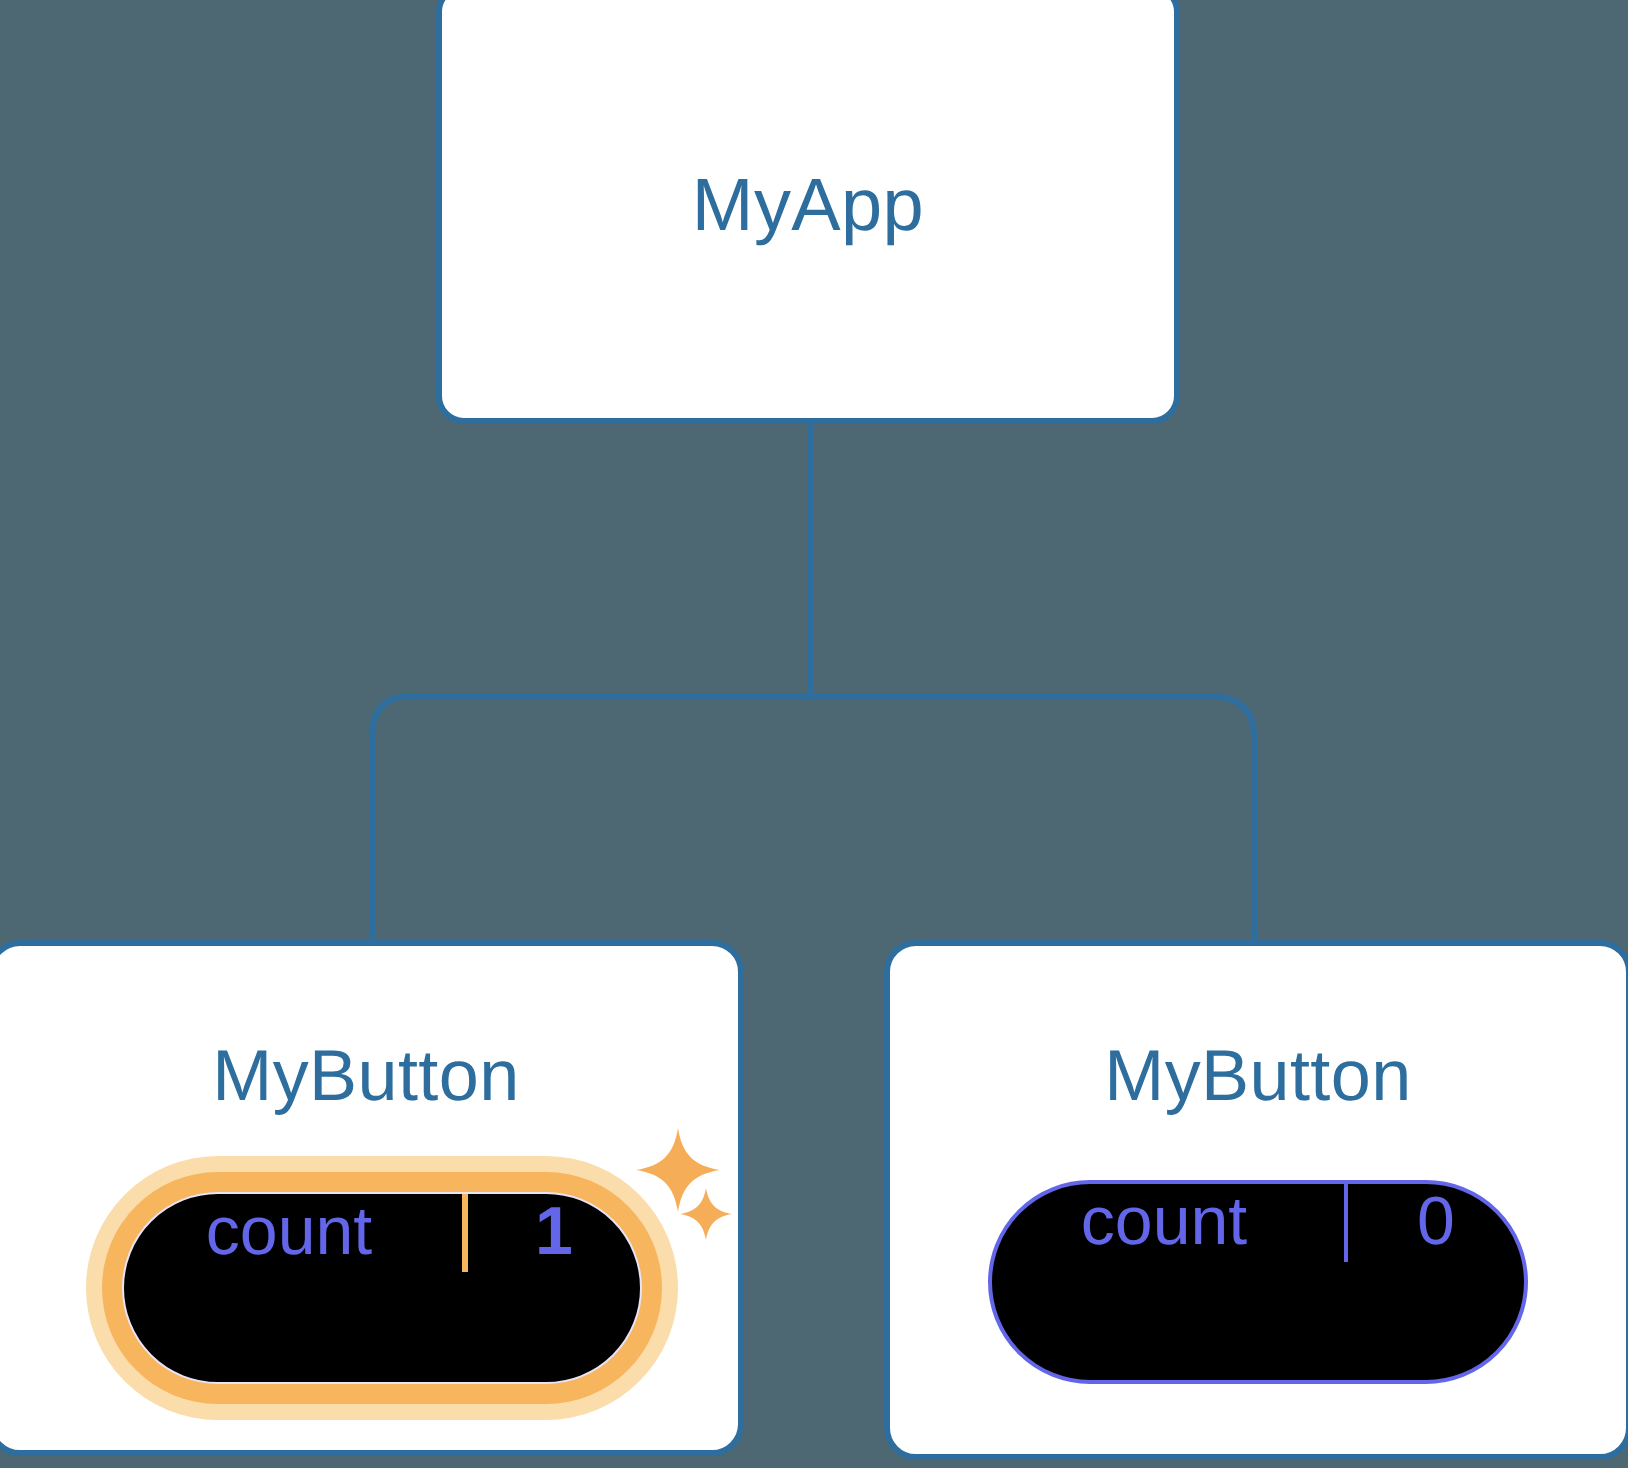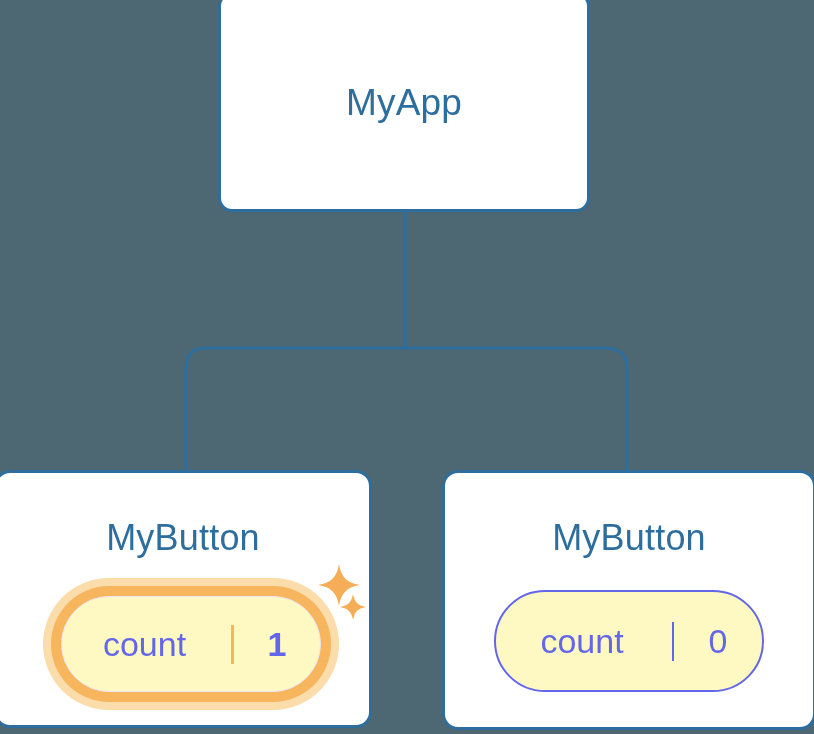--- a/index.html
+++ b/index.html
@@ -76,22 +76,22 @@
     font-size: 36px;
   }
 
   
   .pill-wrap {
     position: absolute;
   }
   .pill {
     position: relative;
     display: flex;
-    align-items: center;
-    background: #fef9c3;
+    align-items: flex-start;
+    background: #000000;
     box-sizing: border-box;
     border-radius: 999px;
     overflow: hidden;
   }
   .pill-key, .pill-val {
     display: flex;
     align-items: center;
     justify-content: center;
     color: #6366e8;
     box-sizing: border-box;

